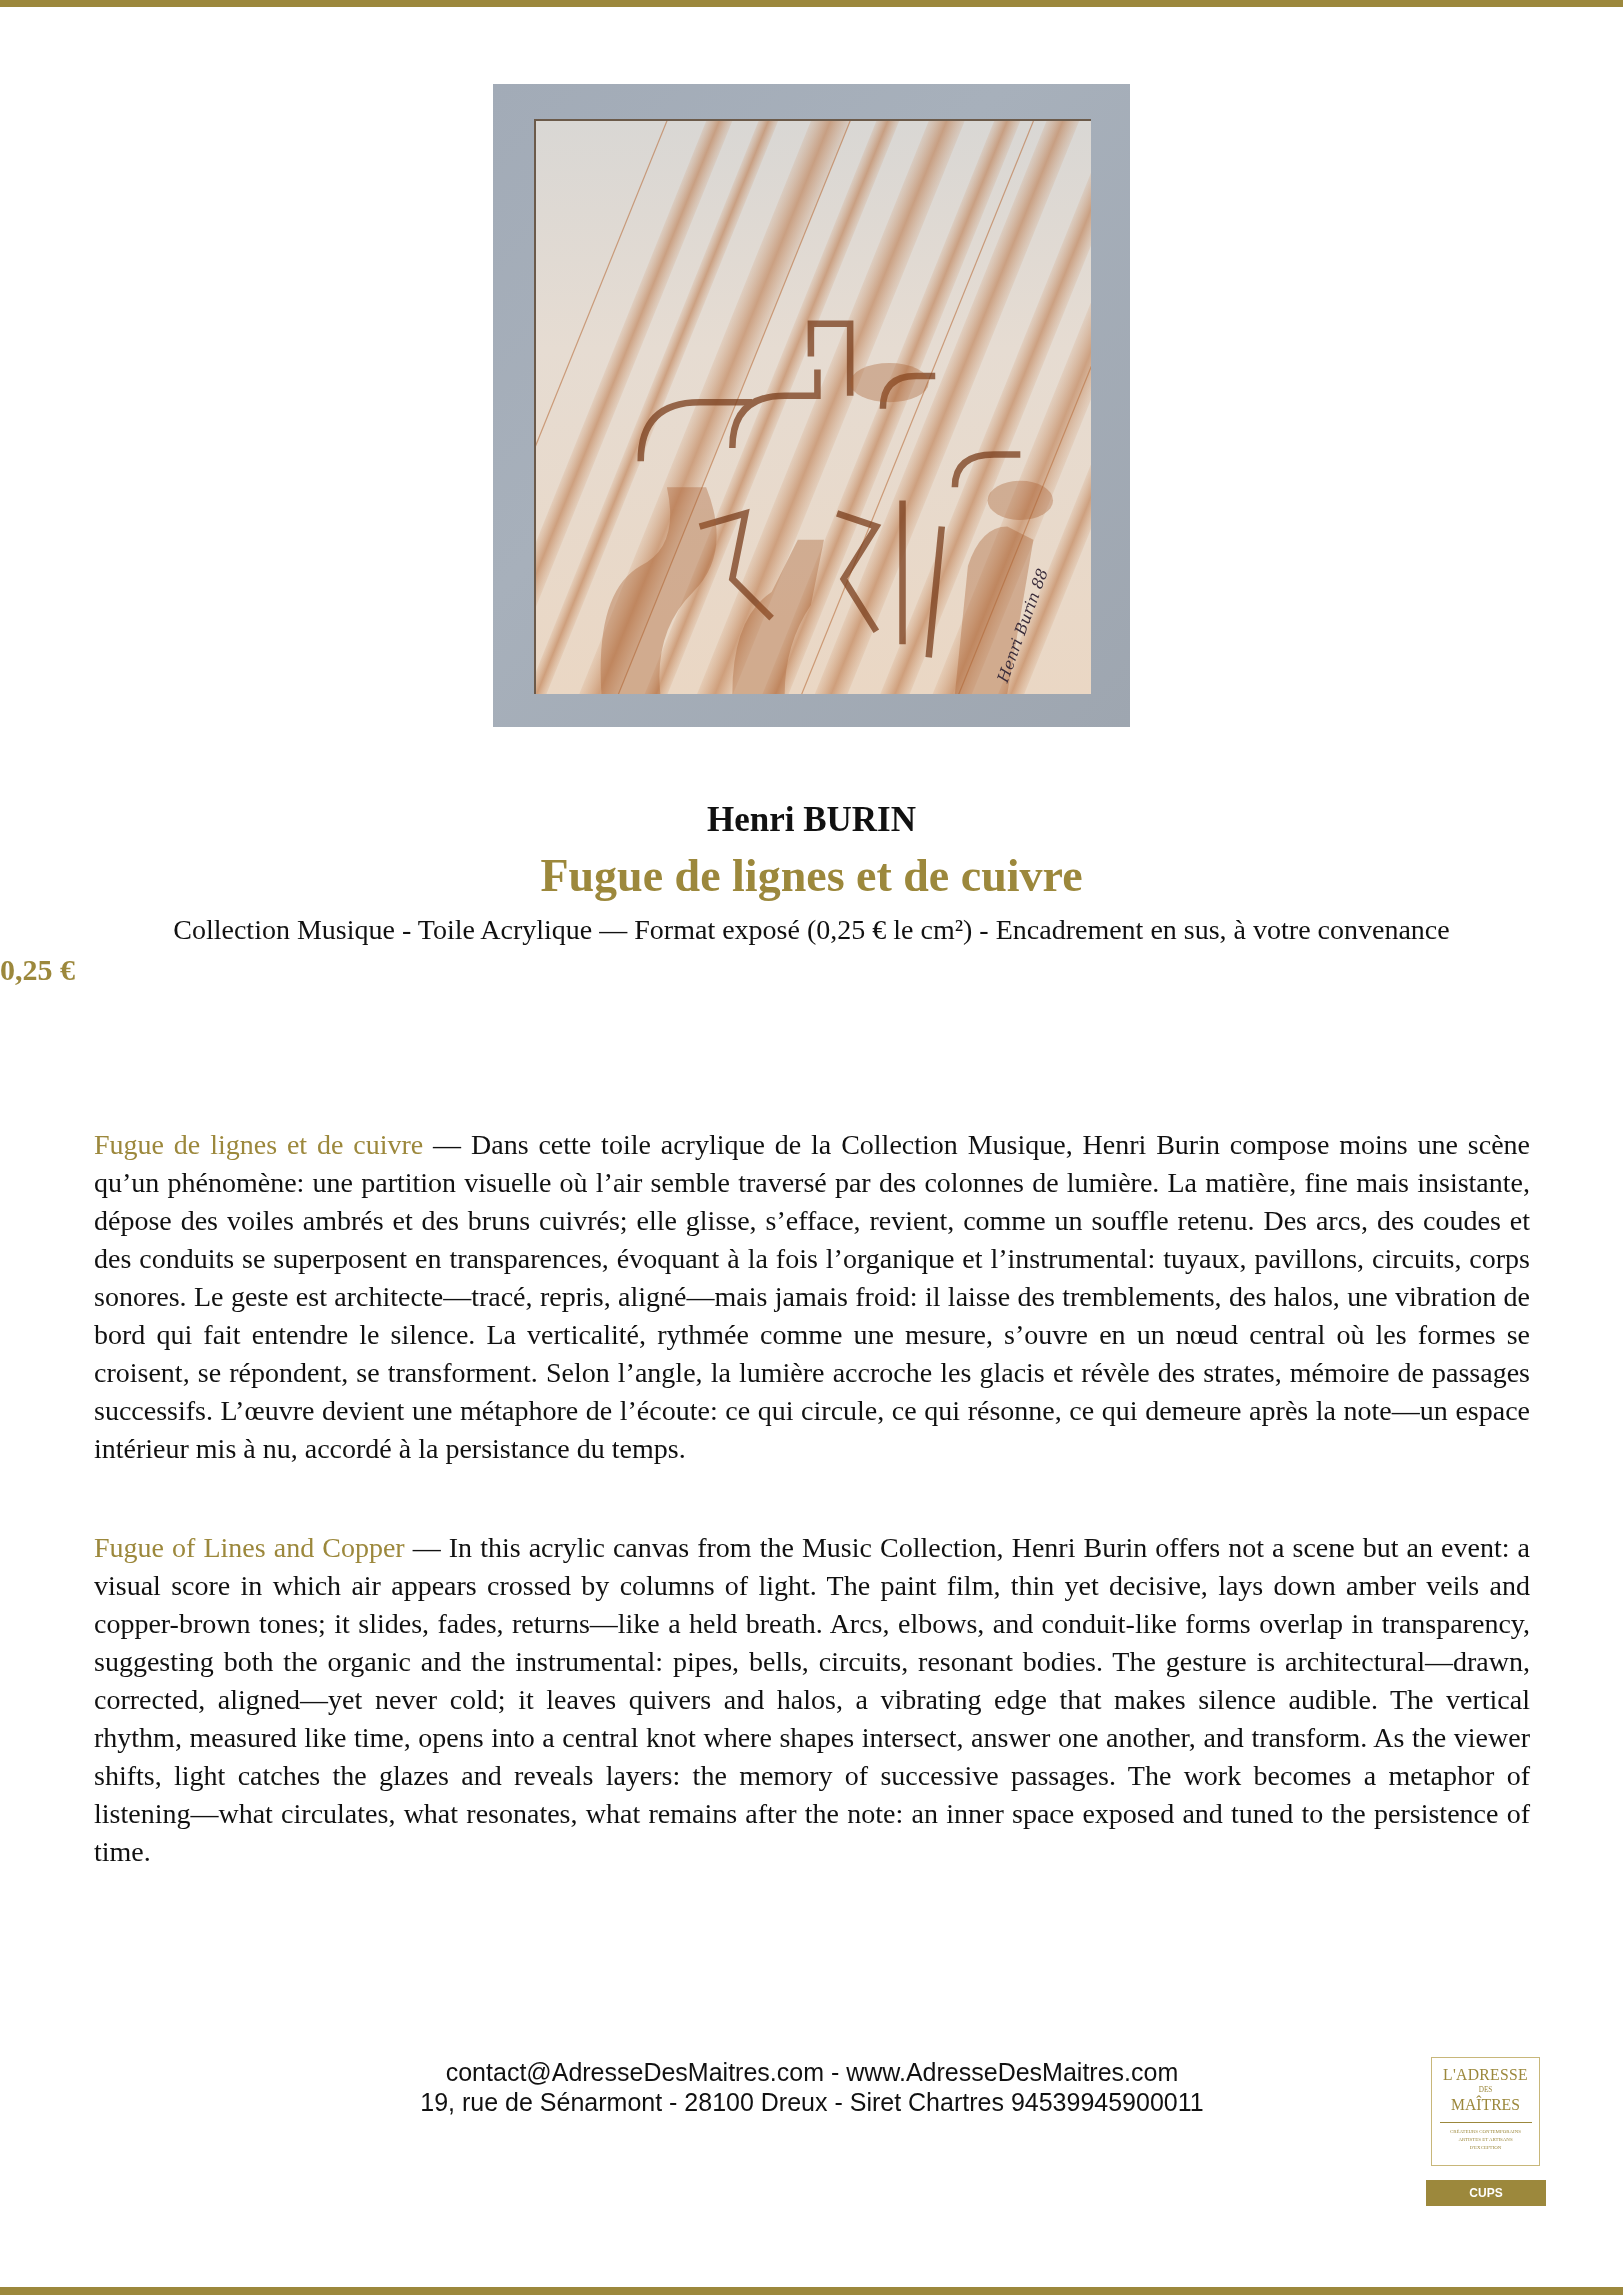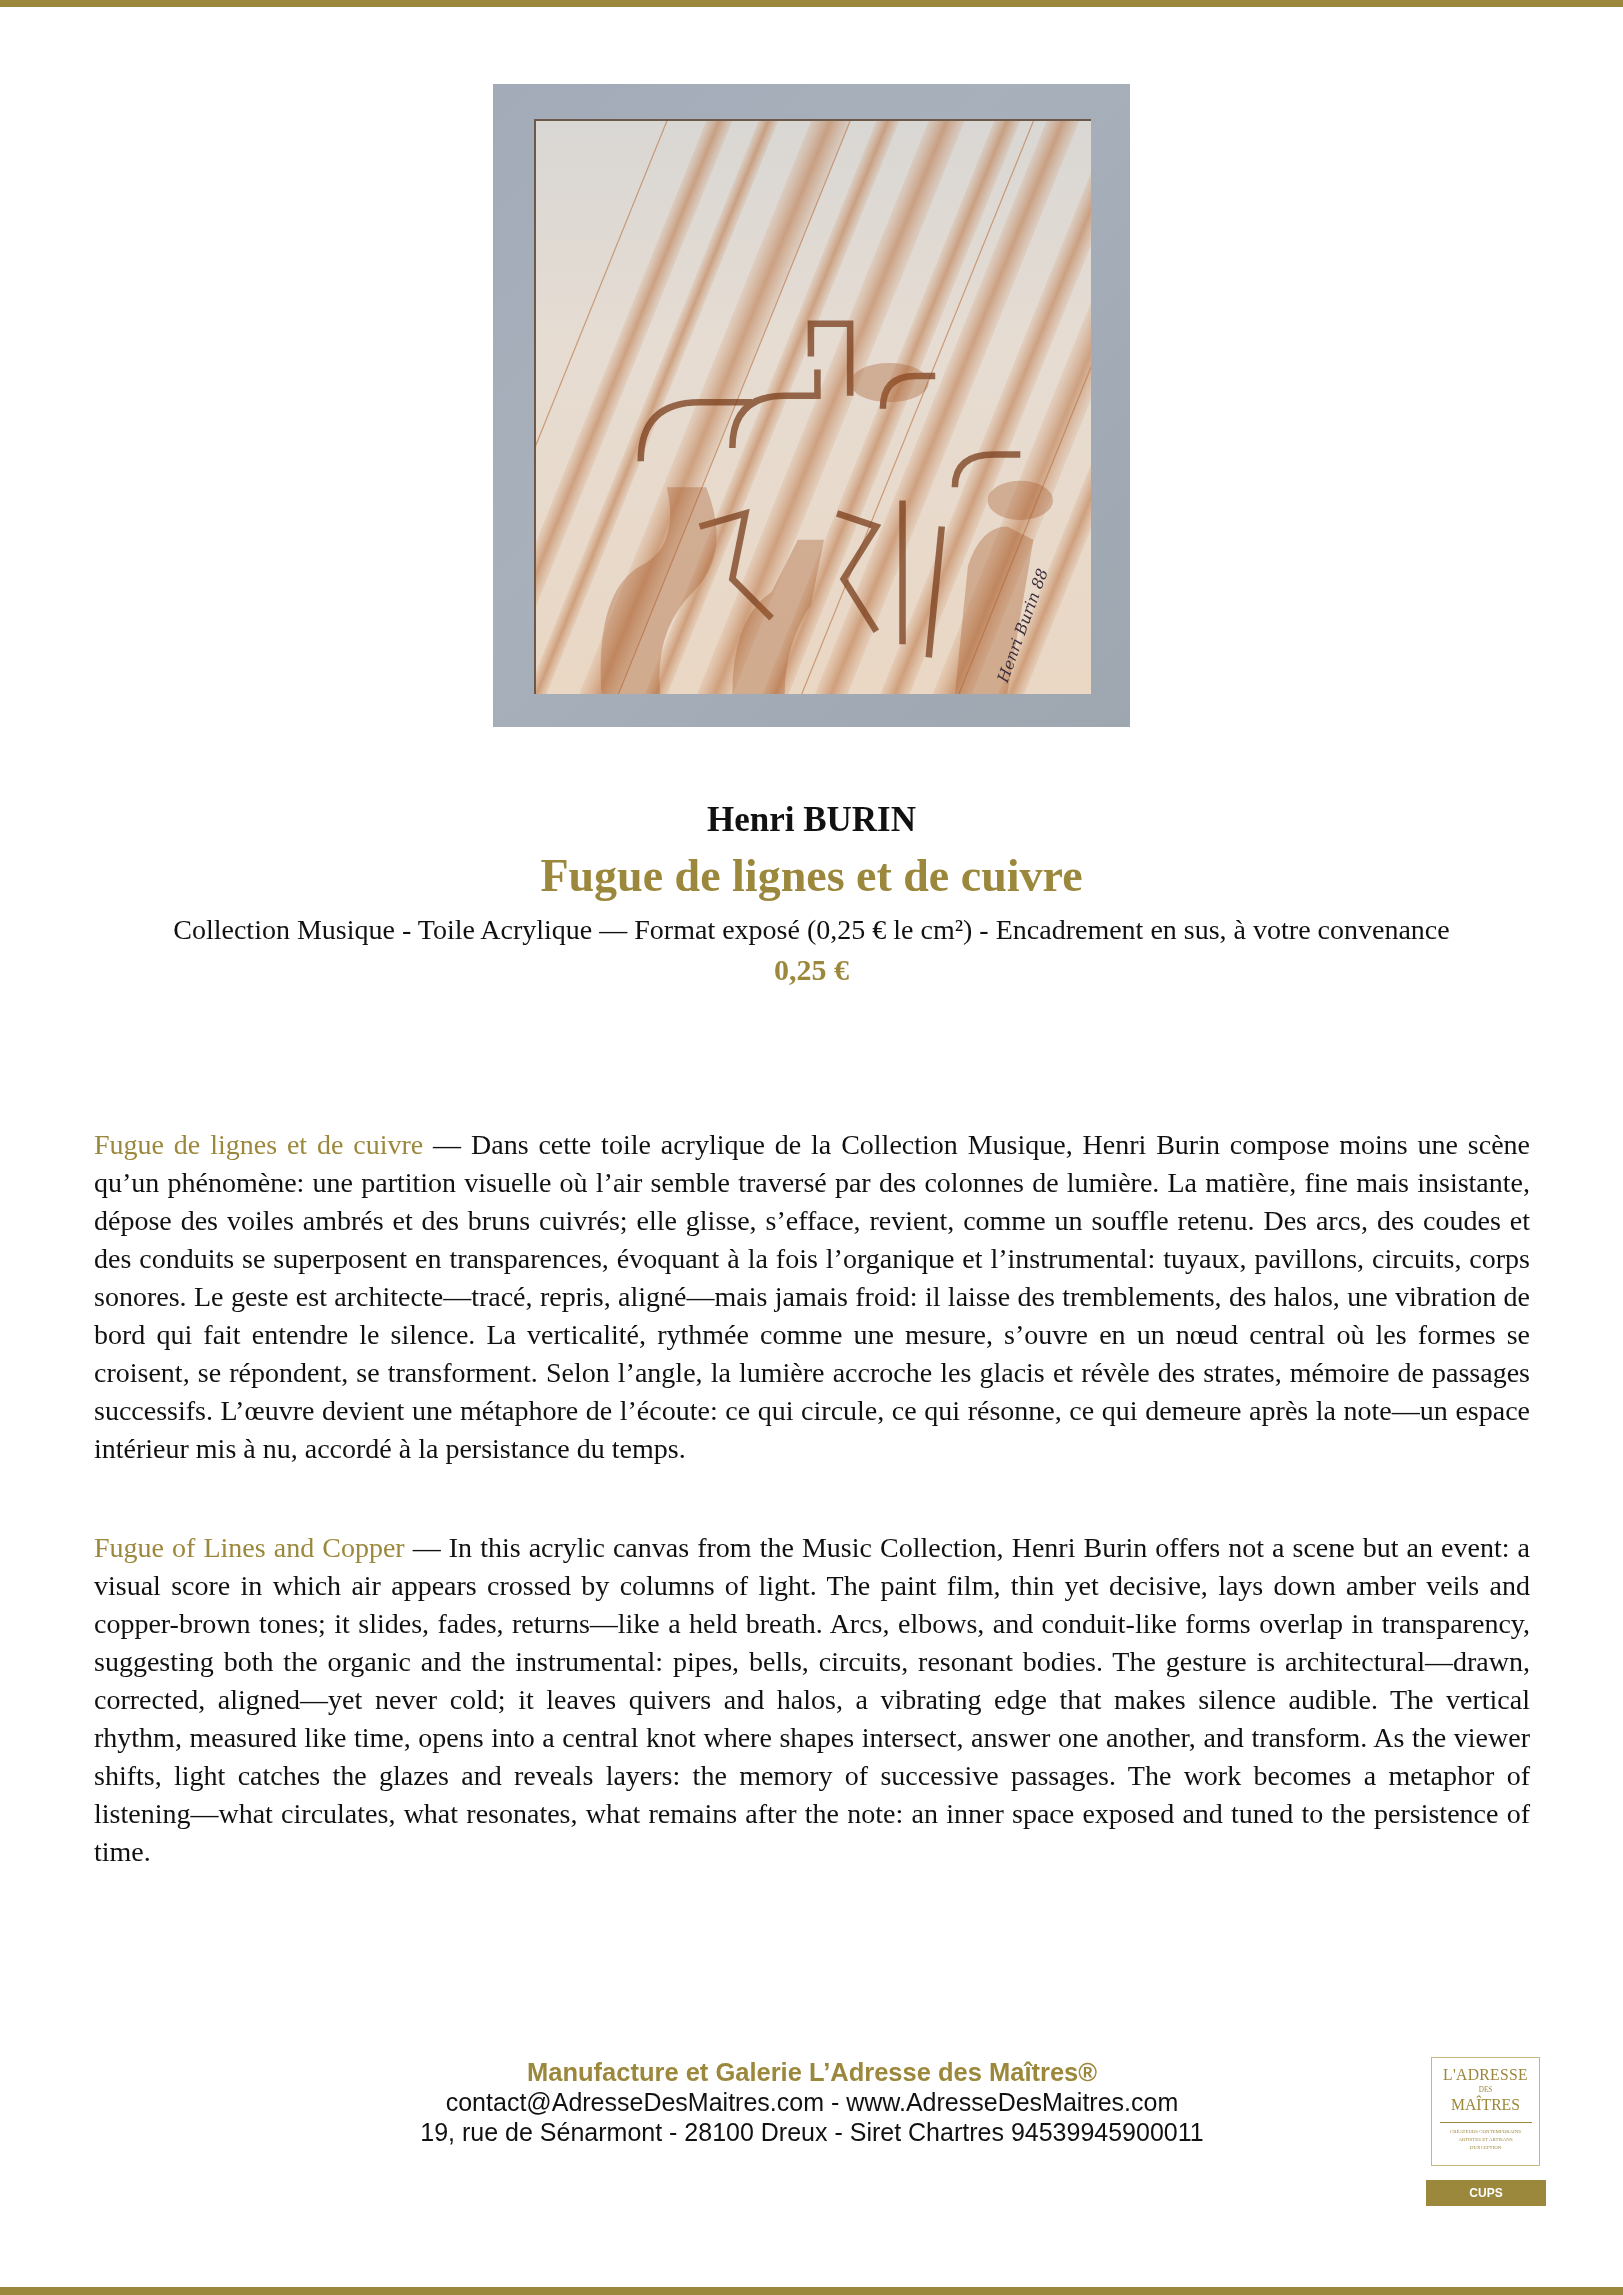--- a/index.html
+++ b/index.html
@@ -29,21 +29,21 @@
     }
     .artwork-title {
       position: absolute; left: 0; top: 849px; width: 1623px; text-align: center;
       font-family: "Liberation Serif", serif; font-weight: bold; font-size: 46px; color: #9c883c;
     }
     .artwork-meta {
       position: absolute; left: 0; top: 914px; width: 1623px; text-align: center;
       font-family: "Liberation Serif", serif; font-size: 28px; color: #111;
     }
     .artwork-price {
-      position: absolute; left: 0; top: 953px; width: 1623px; text-align: center;
+      position: absolute; left: 0; top: 953px; width: 1623px; text-align: left;
       font-family: "Liberation Serif", serif; font-weight: bold; font-size: 30px; color: #9c883c;
     }
 
     .description {
       position: absolute; left: 94px; width: 1436px;
       font-family: "Liberation Serif", serif; font-size: 28px; line-height: 38px;
       text-align: justify; color: #111;
     }
     .description .lead { color: #9c883c; }
     .desc-fr { top: 1126px; }
@@ -135,21 +135,20 @@
 
 <p class="description desc-fr" style="margin:0;">
   <span class="lead">Fugue de lignes et de cuivre</span><span> — Dans cette toile acrylique de la Collection Musique, Henri Burin compose moins une scène qu’un phénomène: une partition visuelle où l’air semble traversé par des colonnes de lumière. La matière, fine mais insistante, dépose des voiles ambrés et des bruns cuivrés; elle glisse, s’efface, revient, comme un souffle retenu. Des arcs, des coudes et des conduits se superposent en transparences, évoquant à la fois l’organique et l’instrumental: tuyaux, pavillons, circuits, corps sonores. Le geste est architecte—tracé, repris, aligné—mais jamais froid: il laisse des tremblements, des halos, une vibration de bord qui fait entendre le silence. La verticalité, rythmée comme une mesure, s’ouvre en un nœud central où les formes se croisent, se répondent, se transforment. Selon l’angle, la lumière accroche les glacis et révèle des strates, mémoire de passages successifs. L’œuvre devient une métaphore de l’écoute: ce qui circule, ce qui résonne, ce qui demeure après la note—un espace intérieur mis à nu, accordé à la persistance du temps.</span>
 </p>
 
 <p class="description desc-en" style="margin:0;">
   <span class="lead">Fugue of Lines and Copper</span><span> — In this acrylic canvas from the Music Collection, Henri Burin offers not a scene but an event: a visual score in which air appears crossed by columns of light. The paint film, thin yet decisive, lays down amber veils and copper-brown tones; it slides, fades, returns—like a held breath. Arcs, elbows, and conduit-like forms overlap in transparency, suggesting both the organic and the instrumental: pipes, bells, circuits, resonant bodies. The gesture is architectural—drawn, corrected, aligned—yet never cold; it leaves quivers and halos, a vibrating edge that makes silence audible. The vertical rhythm, measured like time, opens into a central knot where shapes intersect, answer one another, and transform. As the viewer shifts, light catches the glazes and reveals layers: the memory of successive passages. The work becomes a metaphor of listening—what circulates, what resonates, what remains after the note: an inner space exposed and tuned to the persistence of time.</span>
 </p>
 
 <div class="footer-text" style="top:2057px;">
-  <div class="footer-line gold">Manufacture et Galerie L’Adresse des Maîtres®</div>
   <div class="footer-line black">contact@AdresseDesMaitres.com - www.AdresseDesMaitres.com</div>
   <div class="footer-line black">19, rue de Sénarmont - 28100 Dreux - Siret Chartres 94539945900011</div>
 </div>
 
 <div class="logo-box">
   <div class="logo-line1">L'ADRESSE</div>
   <div class="logo-line2">DES</div>
   <div class="logo-line3">MAÎTRES</div>
   <div class="logo-rule"></div>
   <div class="logo-small">CRÉATEURS CONTEMPORAINS</div>

